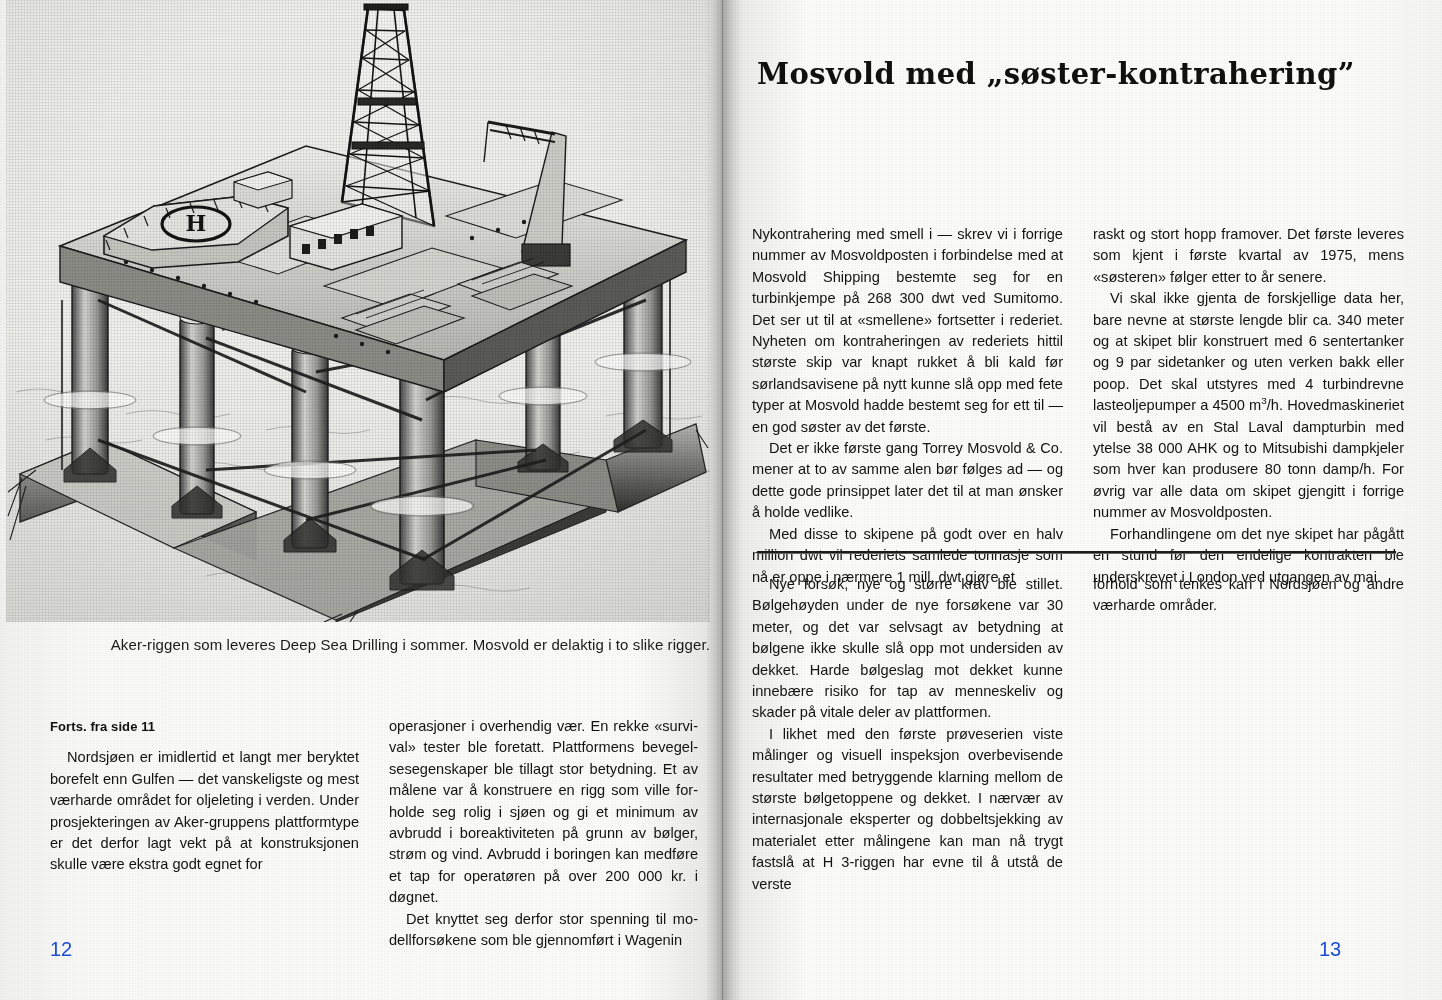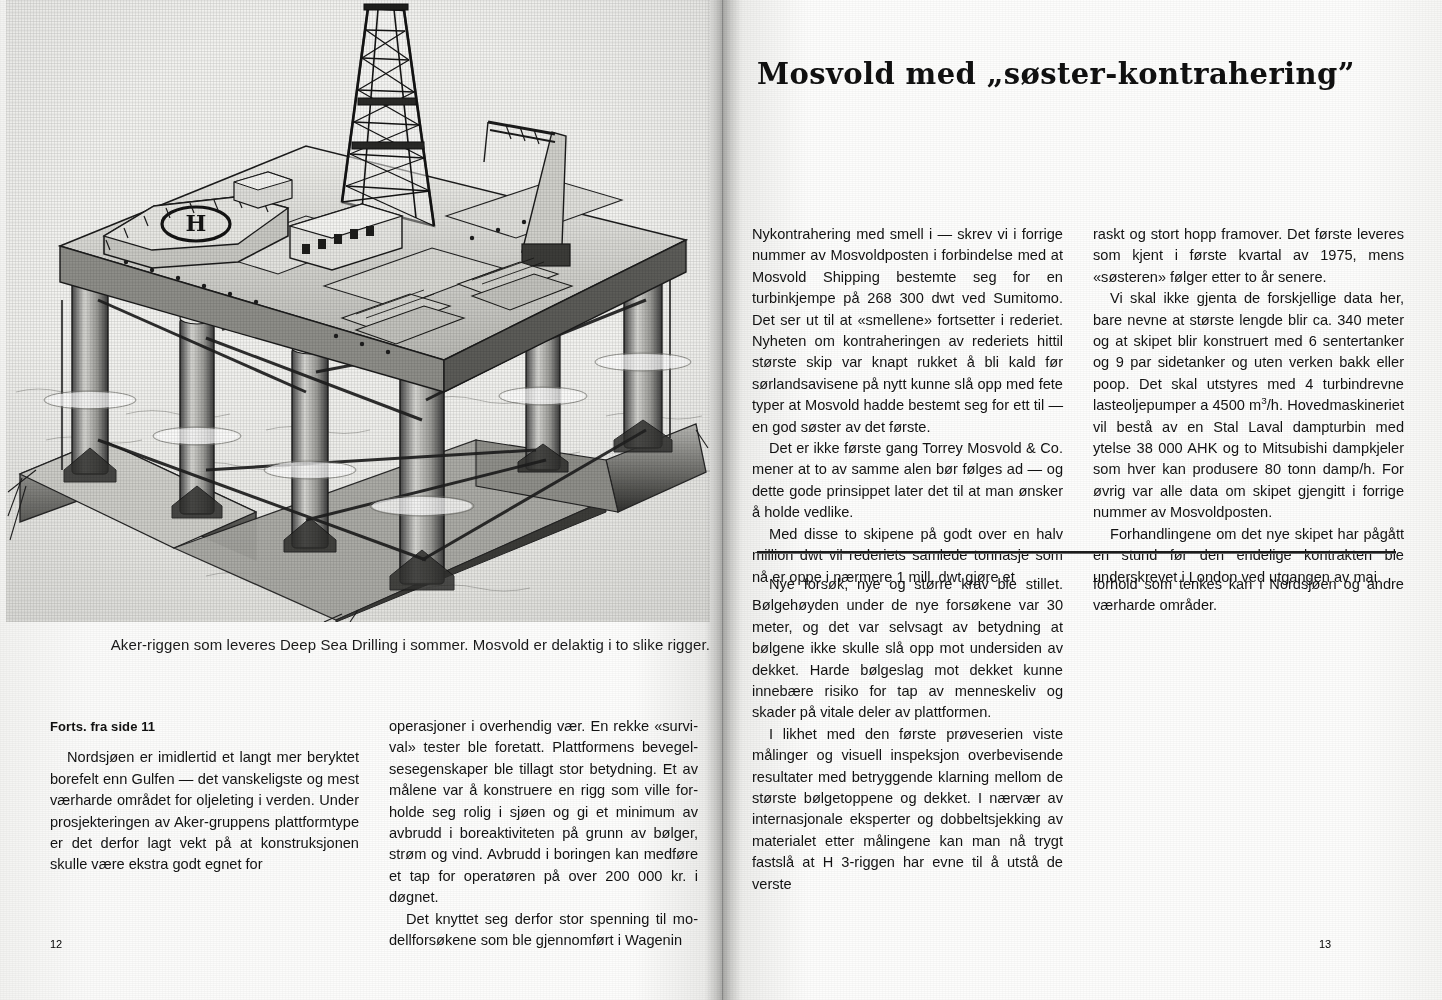--- a/index.html
+++ b/index.html
@@ -96,21 +96,21 @@
 
   .rule{
     position:absolute;left:757px;top:551px;width:639px;height:3px;
     background:linear-gradient(180deg,#1d1d1d 0 2px,#6a6a6a 2px 3px);
   }
 
   #right-cols-bot{left:752px;top:574px;width:652px;gap:30px;}
   #right-cols-bot .col{width:311px;}
 
   .folio{
-    position:absolute;font-size:11px;color:#000000;
+    position:absolute;font-size:20px;color:#1d4ed8;
   }
   #folio-left{left:50px;top:938px;}
   #folio-right{left:1319px;top:938px;}
 
   sup{font-size:.68em;vertical-align:super;line-height:0;}
 </style>
 </head>
 <body>
 
 <div id="page">

